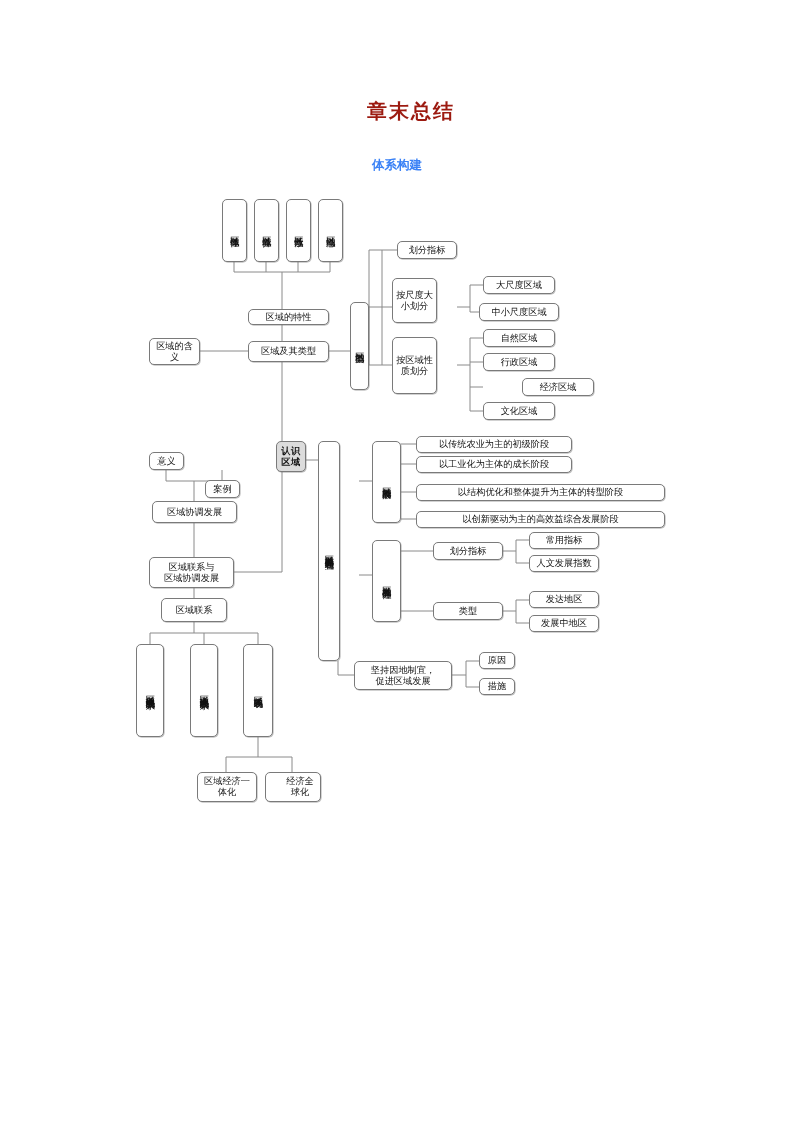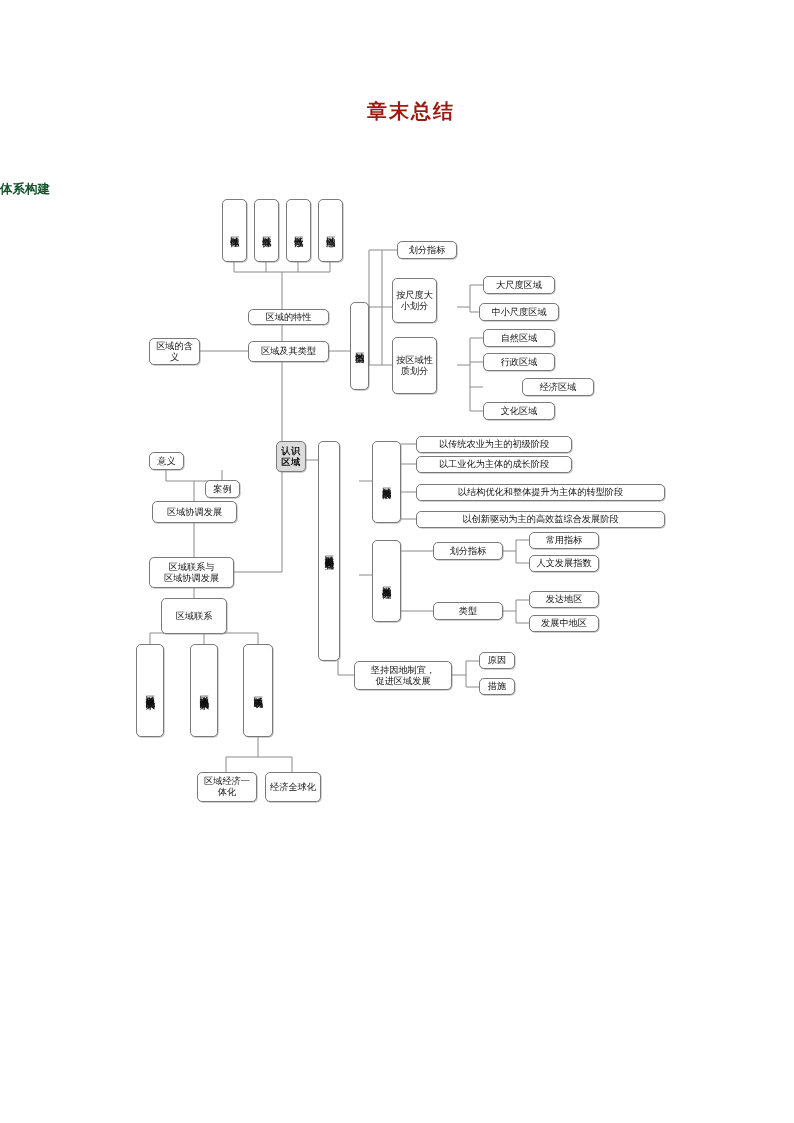--- a/index.html
+++ b/index.html
@@ -31,26 +31,25 @@
     font-size: 20px;
     font-weight: bold;
     color: #9c1a10;
     letter-spacing: 2px;
     font-family: "Liberation Sans", "DejaVu Sans", sans-serif;
     padding-left: 28px;
   }
   .sec-title {
     position: absolute;
     left: 0; right: 0;
-    text-align: left;
+    text-align: center;
     font-size: 12.5px;
     font-weight: bold;
-    color: #14532d;
+    color: #3b82f6;
     font-family: "Liberation Sans", "DejaVu Sans", sans-serif;
-    margin-top: 24px;
   }
   #sec-xitigoujian { top: 157px; }
   #sec-suyangtisheng { top: 972px; }
 
   
   #diagram {
     position: absolute;
     left: 0;
     top: 0;
     width: 794px;
@@ -256,23 +255,23 @@
     <div class="node" style="left:479px; top:678px; width:36px; height:17px;">措施</div>
 
     <div class="node" style="left:149px; top:452px; width:35px; height:18px;">意义</div>
     <div class="node" style="left:205px; top:452px; width:35px; height:18px;margin-top:28px;">案例</div>
 
     <div class="node" style="left:152px; top:501px; width:85px; height:22px;">区域协调发展</div>
 
     <div class="node" style="left:149px; top:557px; width:85px; height:31px;">区域联系与
 区域协调发展</div>
 
-    <div class="node" style="left:161px; top:598px; width:66px; height:36px;">区域联系</div>
+    <div class="node" style="left:161px; top:598px; width:66px; height:24px;">区域联系</div>
 
     <div class="node vert" style="left:136px; top:644px; width:28px; height:93px;">区域自然地理系统的联系</div>
     <div class="node vert" style="left:190px; top:644px; width:28px; height:93px;">区域人文地理系统的联系</div>
     <div class="node vert" style="left:243px; top:644px; width:30px; height:93px;">区域联系的表现</div>
 
     <div class="node" style="left:197px; top:772px; width:60px; height:30px;">区域经济一体化</div>
-    <div class="node" style="left:265px; top:772px; width:56px; height:30px;">经济全球化</div>
+    <div class="node" style="left:265px; top:772px; width:56px; height:30px;padding-left:16px;">经济全球化</div>
 
   </div>
 </div>
 
 </body></html>

